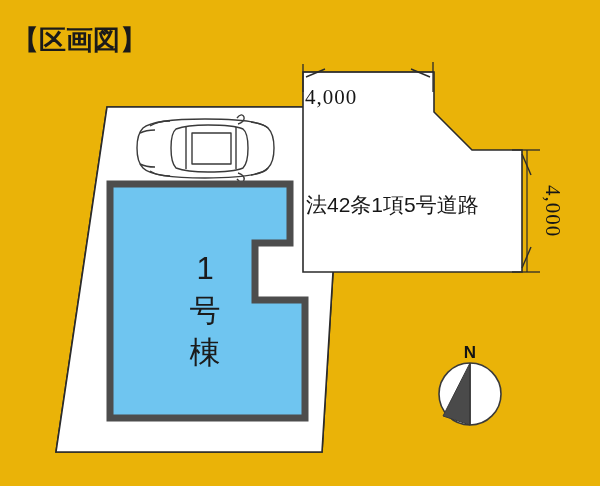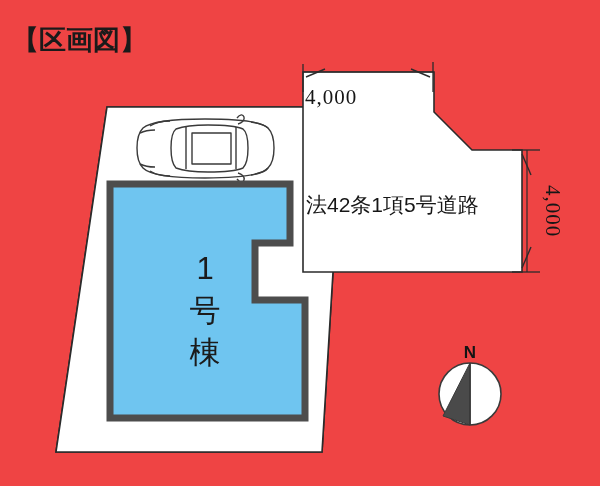--- a/index.html
+++ b/index.html
@@ -7,21 +7,21 @@
     padding: 0;
     background: #ffffff;
   }
   body {
     font-family: "Liberation Sans", sans-serif;
   }
   #page {
     position: relative;
     width: 600px;
     height: 486px;
-    background: #ef4444;
+    background: #eab308;
     overflow: hidden;
     text-decoration: underline;
   }
   #title {
     position: absolute;
     left: 12px;
     top: 22px;
     font-family: "Liberation Sans", sans-serif;
     font-size: 27px;
     font-weight: 700;

